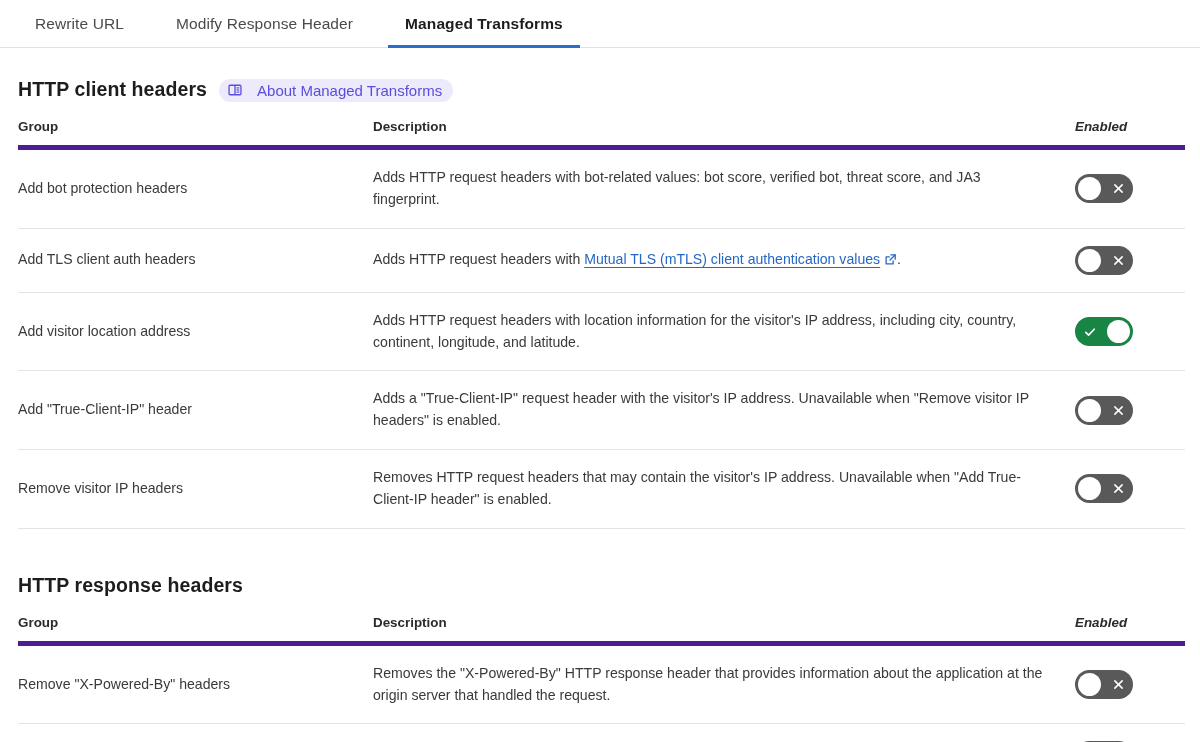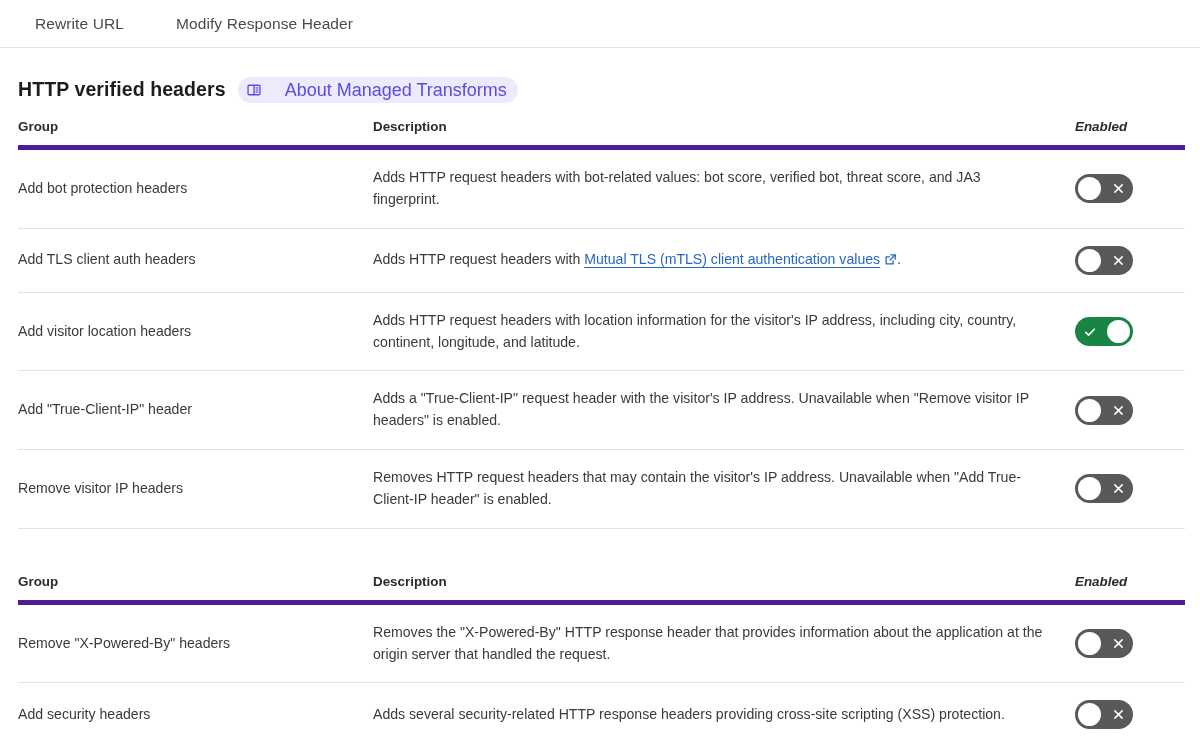--- a/index.html
+++ b/index.html
@@ -71,26 +71,26 @@
     font-size: 19.5px;
     font-weight: 600;
     color: #1d1d1d;
     letter-spacing: .1px;
     line-height: 1;
   }
 
   .doc-badge {
     display: inline-flex;
     align-items: center;
-    gap: 24px;
+    gap: 15px;
     background: #eceafb;
     border-radius: 999px;
     padding: 4px 11px 4px 9px;
     color: #5b4ddb;
-    font-size: 18px;
+    font-size: 15px;
     line-height: 1;
     cursor: pointer;
     text-decoration: none;
     white-space: nowrap;
   }
   .doc-badge .badge-label { color: #5b4ddb; }
   .book-icon { display: inline-flex; width: 14px; height: 14px; }
 
   
   table.mt {
@@ -169,27 +169,28 @@
     right: 2px;
   }
   .toggle.on .mark { right: auto; left: 2px; }
 </style>
 </head>
 <body>
 
 <nav class="tabbar">
   <button class="tab">Rewrite URL</button>
   <button class="tab">Modify Response Header</button>
+  <button class="tab active">Managed Transforms</button>
 </nav>
 
 <main class="content">
 
   <section class="section">
     <div class="section-head">
-      <h2 class="section-title">HTTP verified headers</h2>
+      <h2 class="section-title">HTTP client headers</h2>
 
       <a class="doc-badge" href="#">
         <span class="book-icon">
           <svg viewBox="0 0 16 16" width="14" height="14" aria-hidden="true">
             <rect x="1.2" y="2.6" width="13.6" height="10.8" rx="1.2" fill="none" stroke="#5b4ddb" stroke-width="1.5"></rect>
             <line x1="8" y1="2.6" x2="8" y2="13.4" stroke="#5b4ddb" stroke-width="1.5"></line>
             <line x1="9.7" y1="5.6" x2="12.9" y2="5.6" stroke="#5b4ddb" stroke-width="1.3"></line>
             <line x1="9.7" y1="8" x2="12.9" y2="8" stroke="#5b4ddb" stroke-width="1.3"></line>
             <line x1="9.7" y1="10.4" x2="12.9" y2="10.4" stroke="#5b4ddb" stroke-width="1.3"></line>
           </svg>
@@ -245,21 +246,21 @@
                 <svg viewBox="0 0 16 16" width="13" height="13" aria-hidden="true">
                   <line x1="3.5" y1="3.5" x2="12.5" y2="12.5" stroke="#ffffff" stroke-width="1.9" stroke-linecap="round"></line>
                   <line x1="12.5" y1="3.5" x2="3.5" y2="12.5" stroke="#ffffff" stroke-width="1.9" stroke-linecap="round"></line>
                 </svg>
               </span>
             </button>
           </td>
         </tr>
 
         <tr>
-          <td class="group">Add visitor location headers</td>
+          <td class="group">Add visitor location address</td>
           <td class="desc">Adds HTTP request headers with location information for the visitor's IP address, including city, country, continent, longitude, and latitude.</td>
           <td class="en">
             <button class="toggle on">
               <span class="knob"></span>
               <span class="mark">
                 <svg viewBox="0 0 16 16" width="14" height="14" aria-hidden="true">
                   <path d="M3.2 8.4L6.4 11.5L12.8 4.8" fill="none" stroke="#ffffff" stroke-width="1.9" stroke-linecap="round" stroke-linejoin="round"></path>
                 </svg>
               </span>
             </button>
@@ -295,20 +296,23 @@
                 </svg>
               </span>
             </button>
           </td>
         </tr>
       </tbody>
     </table>
   </section>
 
   <section class="section second">
+    <div class="section-head">
+      <h2 class="section-title">HTTP response headers</h2>
+    </div>
 
     <table class="mt">
       <colgroup>
           <col class="c-group">
           <col class="c-desc">
           <col class="c-en">
         </colgroup>
       <thead>
         <tr>
           <th>Group</th>

